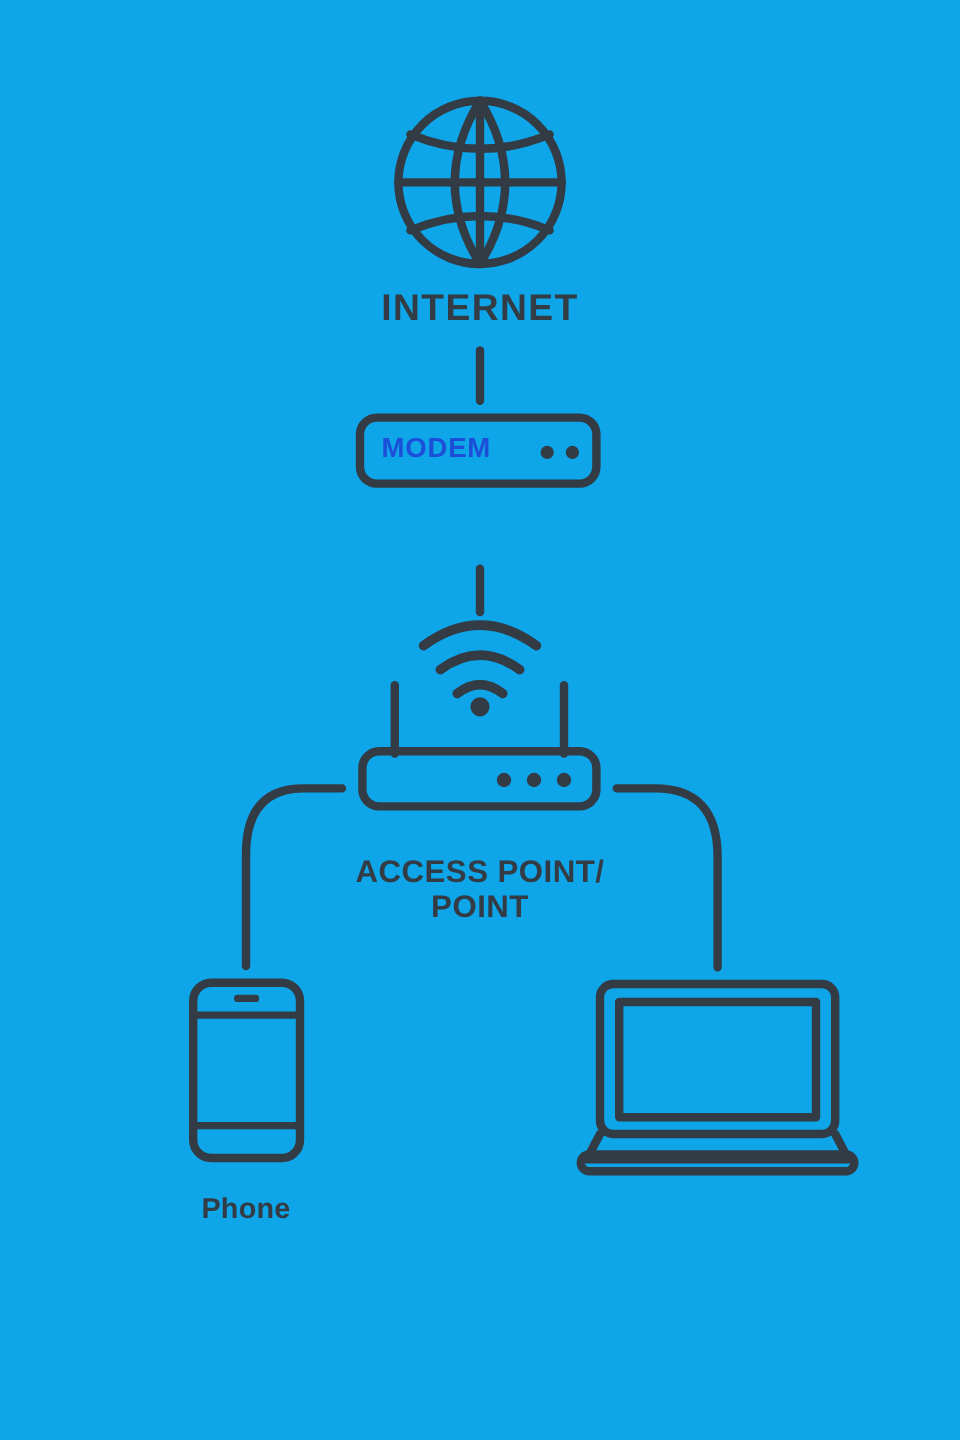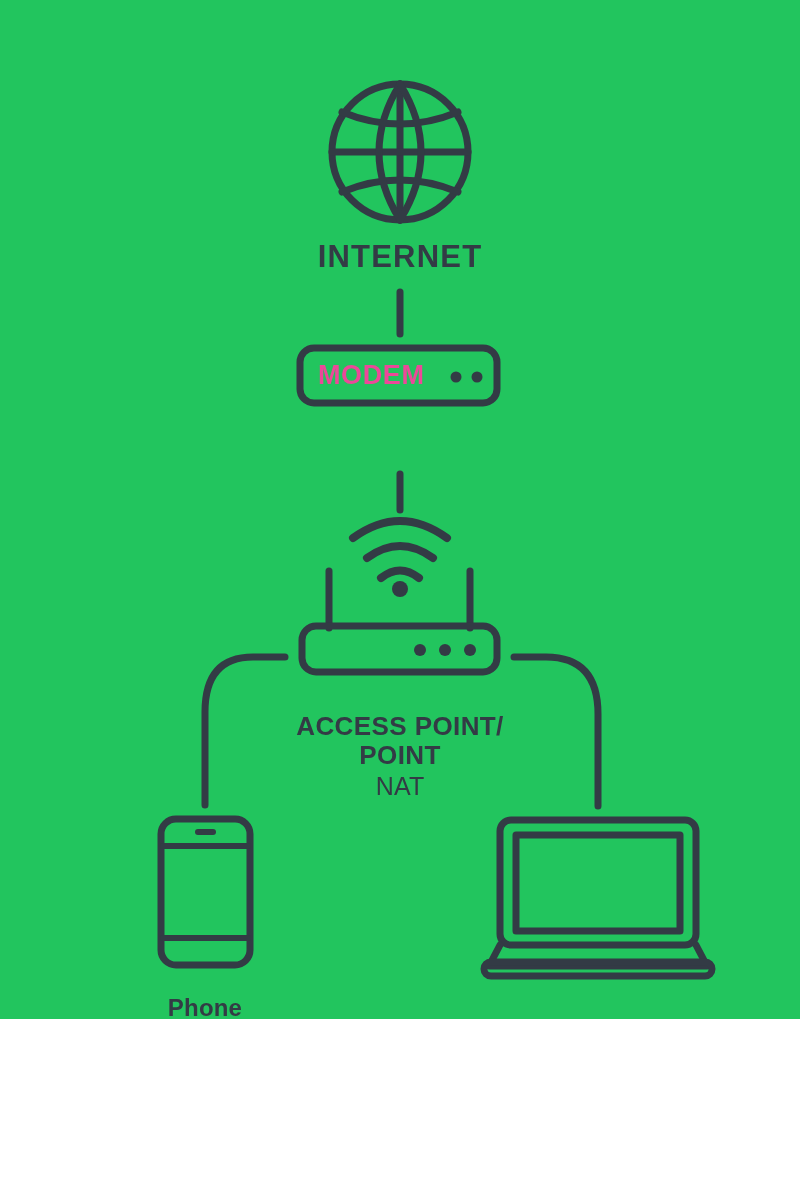--- a/index.html
+++ b/index.html
@@ -10,22 +10,22 @@
   body {
     width: 800px;
     height: 1200px;
     overflow: hidden;
     font-family: "Liberation Sans", sans-serif;
     color: #333b45;
   }
   #diagram-root {
     position: relative;
     width: 800px;
-    height: 1019px;
-    background: #22c55e;
+    height: 1200px;
+    background: #0ea5e9;
   }
   #diagram-svg {
     position: absolute;
     left: 0;
     top: 0;
     width: 800px;
     height: 1200px;
     display: block;
   }
   .stroke {
@@ -154,22 +154,21 @@
       <rect class="stroke" x="484" y="962" width="228" height="14" rx="7" ry="7" stroke-width="7"></rect>
     </g>
   </svg>
 
   <div class="lbl lbl-bold" id="label-internet">INTERNET</div>
 
 
   <div class="lbl" id="label-router-block">
     <span id="label-router-line1">ACCESS POINT/</span>
     <span id="label-router-line2">POINT</span>
-    <span id="label-router-nat">NAT</span>
   </div>
 
   <div class="lbl lbl-bold" id="label-phone">Phone</div>
 
 </div>
 
 <div style="position:absolute;left:0;top:0;width:800px;height:1200px;pointer-events:none;">
-  <div style="position:absolute;left:318px;top:360px;font-size:27px;font-weight:bold;letter-spacing:0.6px;color:#ec4899;font-family:'Liberation Sans',sans-serif;">MODEM</div>
+  <div style="position:absolute;left:318px;top:360px;font-size:23px;font-weight:bold;letter-spacing:0.6px;color:#1d4ed8;font-family:'Liberation Sans',sans-serif;">MODEM</div>
 </div>
 
 </body></html>

